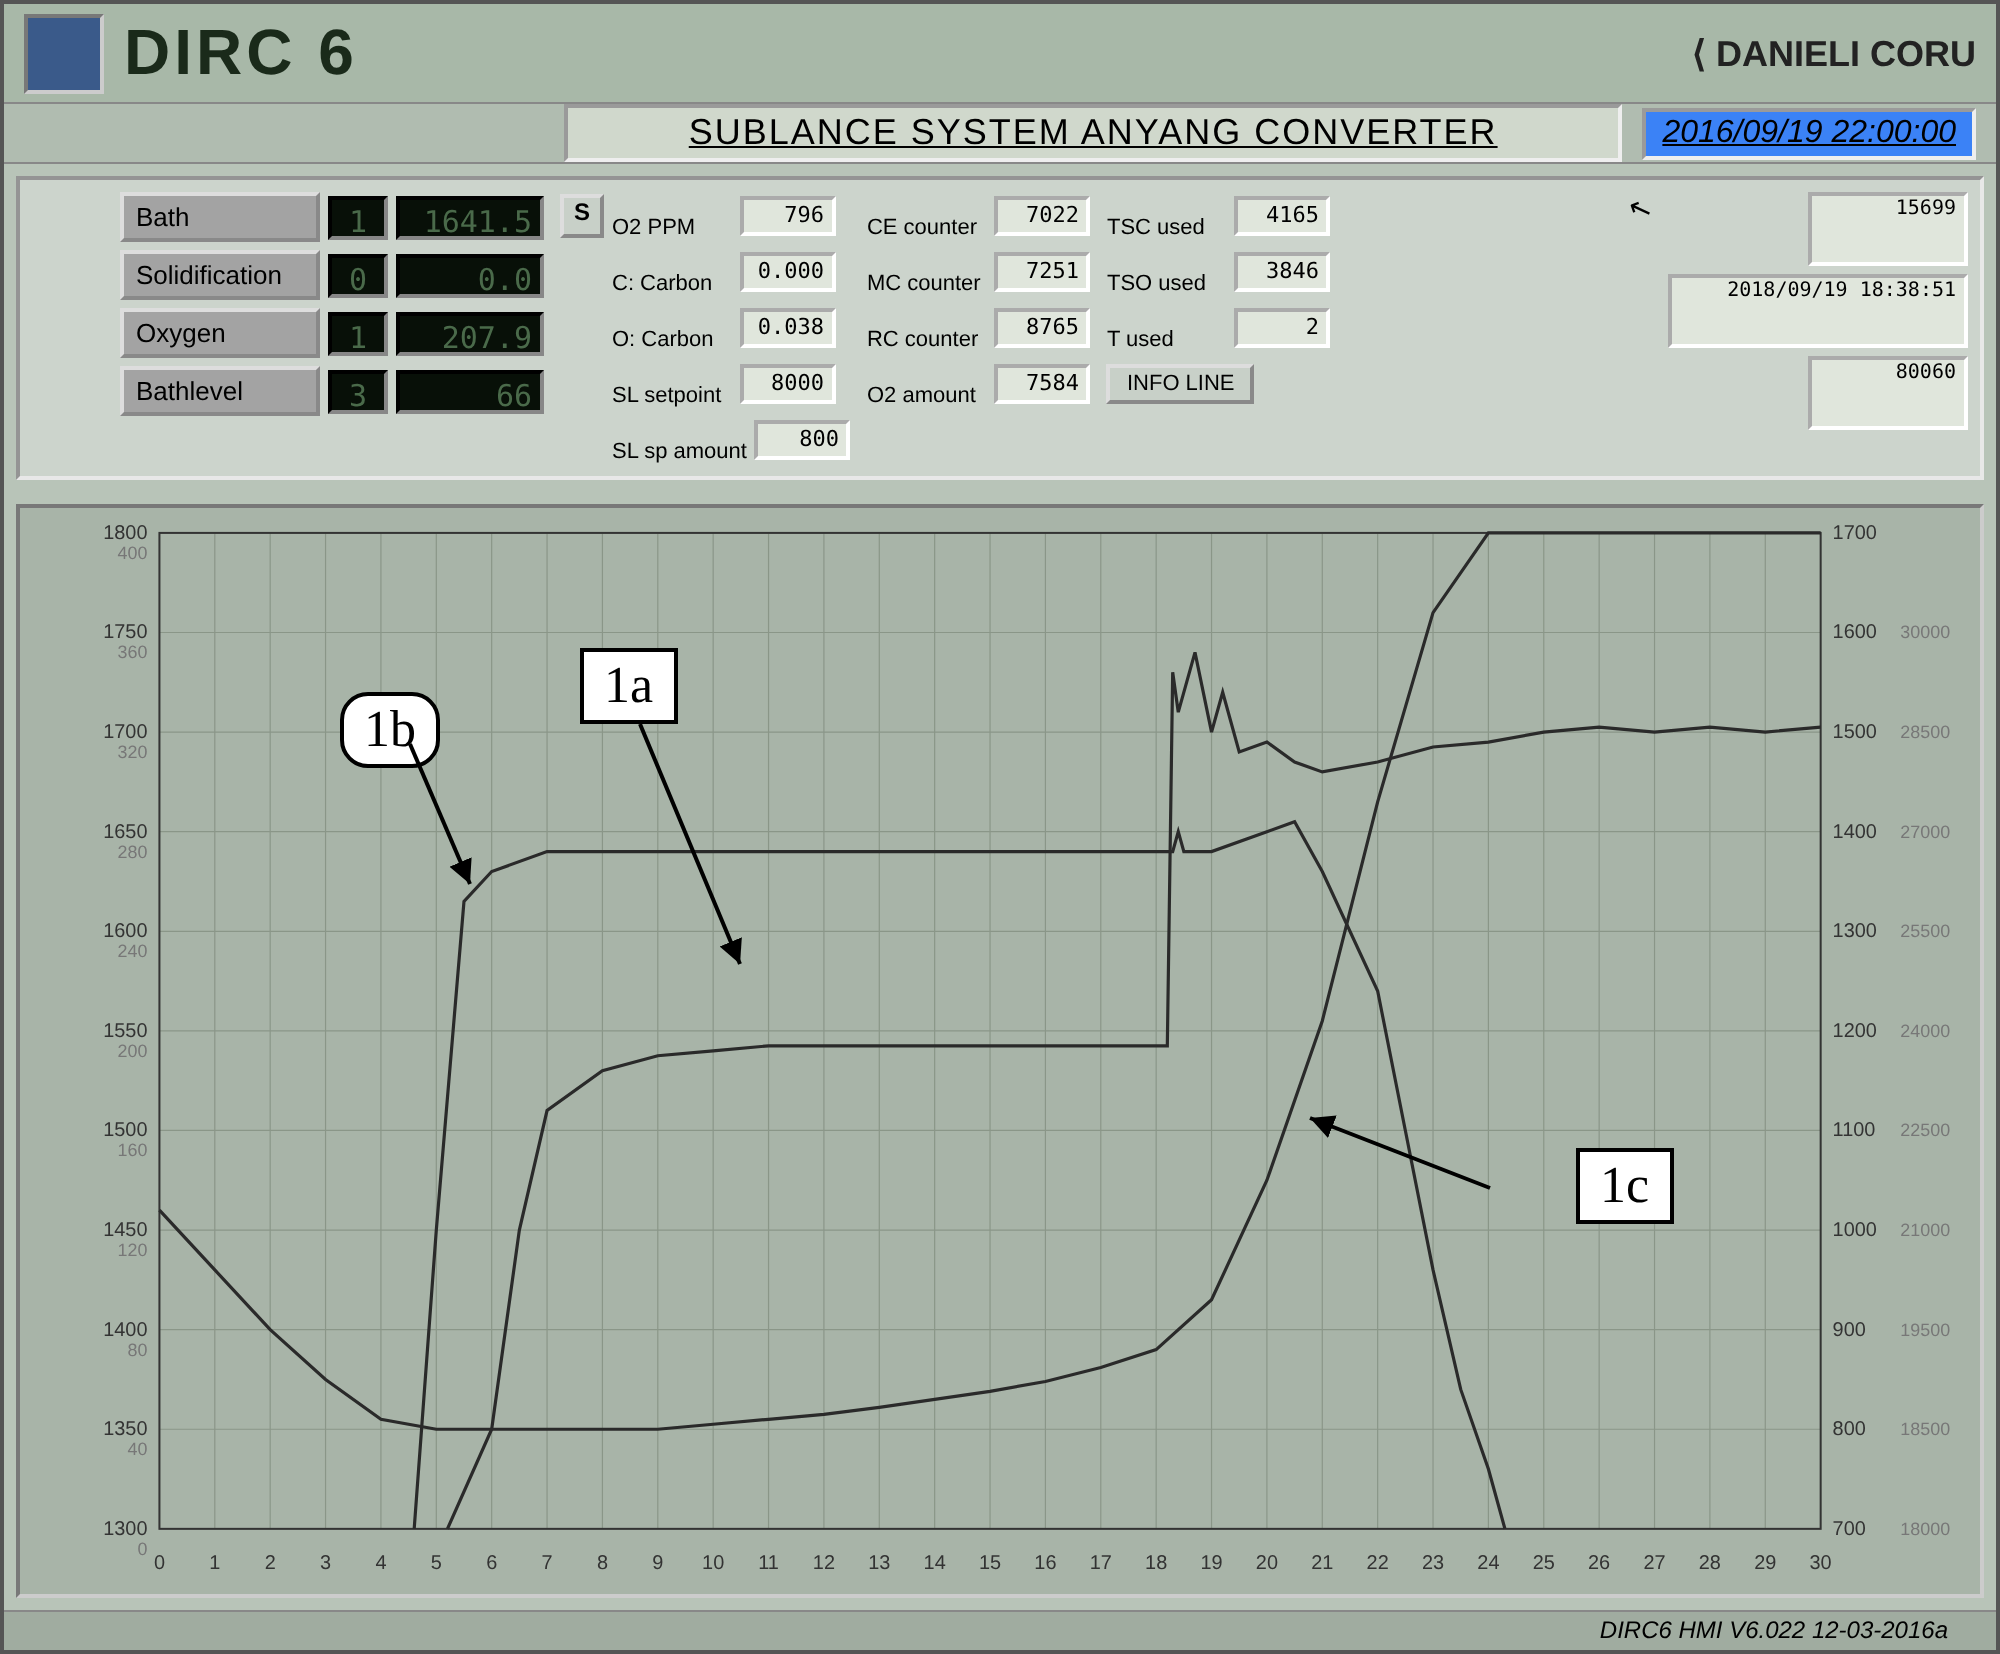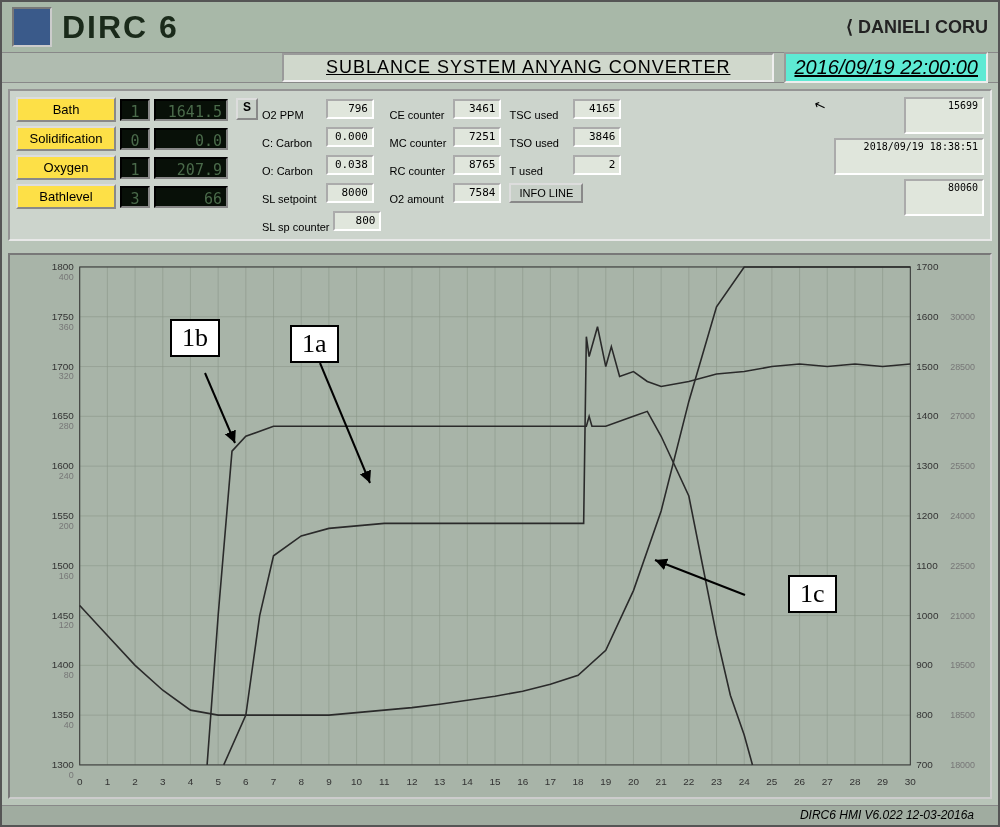--- a/index.html
+++ b/index.html
@@ -56,44 +56,45 @@
     flex: 1;
     text-align: center;
     font-size: 18px;
     background: #d0d8cc;
     border: 2px inset #eee;
     padding: 2px;
     margin-left: 270px;
     letter-spacing: 1px;
   }
   .datetime-top {
-    font-size: 20px;
+    font-size: 16px;
     font-style: italic;
-    background: #5eead4;
+    background: #3b82f6;
     border: 2px inset #eee;
     padding: 2px 8px;
   }
   .data-panel {
     display: flex;
     background: #ccd4cc;
     border: 2px inset #e8e8e8;
     margin: 6px;
     padding: 6px;
     gap: 8px;
     font-size: 12px;
   }
   .col { display: flex; flex-direction: column; gap: 4px; }
   .row { display: flex; align-items: center; gap: 4px; min-height: 24px; }
   .label-btn {
-    background: #fde047;
+    background: #a3a3a3;
     border: 2px outset #ddd;
     padding: 3px 6px;
     font-size: 13px;
     min-width: 100px;
-    text-align: center;
+    text-align: left;
+    margin-left: 44px;
   }
   .dark-box {
     background: #081008;
     color: #4a6a4a;
     border: 2px inset #333;
     min-width: 30px;
     height: 22px;
     text-align: center;
     font-family: monospace;
     font-size: 15px;
@@ -212,29 +213,29 @@
       <span class="small-label">O: Carbon</span>
       <div class="value-box">0.038</div>
     </div>
     <div class="row">
       <span style="width:22px"></span>
       <span class="small-label">SL setpoint</span>
       <div class="value-box">8000</div>
     </div>
     <div class="row">
       <span style="width:22px"></span>
-      <span class="small-label">SL sp counter</span>
+      <span class="small-label">SL sp amount</span>
       <div class="value-box">800</div>
     </div>
   </div>
 
   <div class="col">
     <div class="row">
         <span class="small-label">CE counter</span>
-        <div class="value-box">3461</div>
+        <div class="value-box">7022</div>
       </div>
     <div class="row">
         <span class="small-label">MC counter</span>
         <div class="value-box">7251</div>
       </div>
     <div class="row">
         <span class="small-label">RC counter</span>
         <div class="value-box">8765</div>
       </div>
     <div class="row">
@@ -393,21 +394,21 @@
       <text x="64" y="13" font-size="10" text-anchor="end" fill="#333">1800</text>
       <text x="64" y="23" font-size="9" text-anchor="end" fill="#777">400</text>
       <text x="910" y="13" font-size="10" text-anchor="start" fill="#333">1700</text>
       <rect x="70" y="10" width="834" height="500" fill="none" stroke="#333" stroke-width="1"></rect>
       <path d="M214.6 510.0 L236.8 460.0 L250.7 360.0 L264.6 300.0 L292.4 280.0 L320.2 272.5 L348.0 270.0 L375.8 267.5 L403.6 267.5 L431.4 267.5 L459.2 267.5 L487.0 267.5 L514.8 267.5 L542.6 267.5 L556.5 267.5 L576.0 267.5 L578.7 80.0 L581.5 100.0 L589.9 70.0 L598.2 110.0 L603.8 90.0 L612.1 120.0 L626.0 115.0 L639.9 125.0 L653.8 130.0 L681.6 125.0 L709.4 117.5 L737.2 115.0 L765.0 110.0 L792.8 107.5 L820.6 110.0 L848.4 107.5 L876.2 110.0 L904.0 107.5" fill="none" stroke="#2a2a2a" stroke-width="1.6"></path>
       <path d="M197.9 510.0 L209.0 360.0 L222.9 195.0 L236.8 180.0 L264.6 170.0 L292.4 170.0 L320.2 170.0 L348.0 170.0 L375.8 170.0 L403.6 170.0 L431.4 170.0 L459.2 170.0 L487.0 170.0 L514.8 170.0 L542.6 170.0 L570.4 170.0 L578.7 170.0 L581.5 160.0 L584.3 170.0 L598.2 170.0 L626.0 160.0 L639.9 155.0 L653.8 180.0 L681.6 240.0 L695.5 310.0 L709.4 380.0 L723.3 440.0 L737.2 480.0 L745.5 510.0" fill="none" stroke="#2a2a2a" stroke-width="1.6"></path>
       <path d="M70.0 350.0 L97.8 380.0 L125.6 410.0 L153.4 435.0 L181.2 455.0 L209.0 460.0 L236.8 460.0 L264.6 460.0 L292.4 460.0 L320.2 460.0 L348.0 457.5 L375.8 455.0 L403.6 452.5 L431.4 449.0 L459.2 445.0 L487.0 441.0 L514.8 436.0 L542.6 429.0 L570.4 420.0 L598.2 395.0 L626.0 335.0 L653.8 255.0 L681.6 145.0 L709.4 50.0 L737.2 10.0 L904.0 10.0" fill="none" stroke="#2a2a2a" stroke-width="1.6"></path>
     </svg>
 
   
-  <div class="annot-box" style="left:160px; top:64px;">1b</div>
+  <div class="annot-box" style="left:160px; top:92px;border-radius:14px;">1b</div>
   <svg class="arrow-svg" style="left:185px; top:118px;" width="60" height="90">
     <defs>
         <marker id="ah1" markerWidth="8" markerHeight="8" refX="6" refY="3" orient="auto">
           <path d="M0,0 L6,3 L0,6 Z" fill="#000"></path>
         </marker>
       </defs>
     <line x1="10" y1="0" x2="40" y2="70" stroke="#000" stroke-width="2" marker-end="url(#ah1)"></line>
   </svg>
 
   <div class="annot-box" style="left:280px; top:70px;">1a</div>

